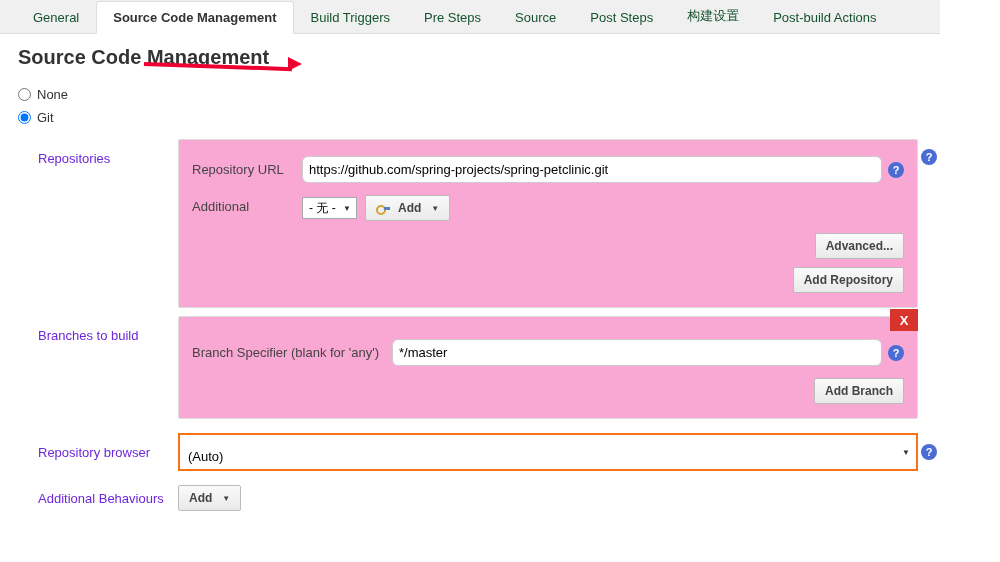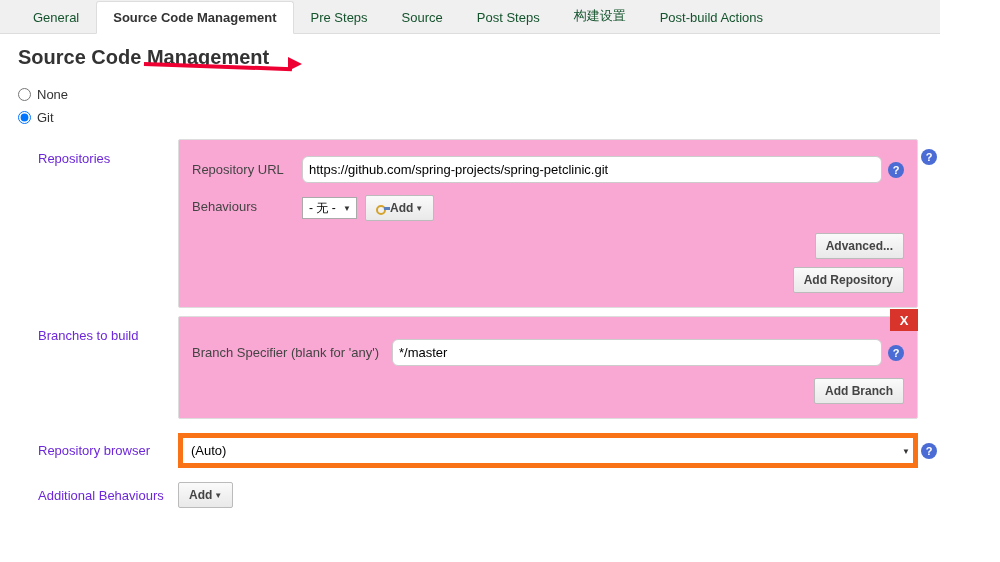--- a/index.html
+++ b/index.html
@@ -29,27 +29,27 @@
 .panel-row { display: flex; align-items: center; margin-bottom: 12px; }
 .panel-label { width: 110px; color: #444; font-size: 13px; }
 .panel-label-wide { width: 200px; color: #444; font-size: 13px; }
 .panel-field { flex: 1; display: flex; align-items: center; gap: 6px; }
 
 .text-input { width: 100%; padding: 5px 6px; border: 1px solid #ccc; border-radius: 6px; font-size: 13px; background: #fff; }
 .select { padding: 3px 20px 3px 6px; border: 1px solid #aaa; background: #fff; font-size: 12px; appearance: none; position: relative; }
 .select-wrap { position: relative; display: inline-block; }
 .select-wrap::after { content: "▼"; font-size: 8px; position: absolute; right: 6px; top: 50%; transform: translateY(-50%); pointer-events: none; color: #333; }
 
-.btn { display: inline-flex; align-items: center; gap: 0; padding: 5px 10px; border: 1px solid #bbb; background: linear-gradient(#fafafa,#e9e9e9); border-radius: 2px; font-size: 12px; color: #444; font-weight: bold; cursor: pointer; }
+.btn { display: inline-flex; align-items: center; gap: 8px; padding: 5px 10px; border: 1px solid #bbb; background: linear-gradient(#fafafa,#e9e9e9); border-radius: 2px; font-size: 12px; color: #444; font-weight: bold; cursor: pointer; }
 .btn .caret { font-size: 8px; margin-left: 2px; }
 
 .panel-actions { display: flex; flex-direction: column; align-items: flex-end; gap: 8px; }
 
 .full-select-wrap { position: relative; flex: 1; }
-.full-select { width: 100%; padding: 5px 24px 5px 8px; border: 5px solid #f97316; background: #fff; font-size: 13px; appearance: none; }
+.full-select { width: 100%; padding: 14px 24px 5px 8px; border: 2px solid #f97316; background: #fff; font-size: 13px; appearance: none; }
 .full-select-wrap::after { content: "▼"; font-size: 8px; position: absolute; right: 8px; top: 50%; transform: translateY(-50%); pointer-events: none; }
 
 .help-icon { width: 16px; height: 16px; border-radius: 50%; background: #4a6cd4; color: #fff; font-size: 11px; font-weight: bold; display: inline-flex; align-items: center; justify-content: center; cursor: pointer; flex-shrink: 0; }
 
 .del-btn { position: absolute; top: -8px; right: -1px; width: 28px; height: 22px; background: #d9342b; color: #fff; font-weight: bold; display: flex; align-items: center; justify-content: center; cursor: pointer; font-size: 13px; }
 
 .key-icon { width: 14px; height: 10px; position: relative; display: inline-block; }
 .key-icon::before { content: ""; position: absolute; left: 0; top: 2px; width: 6px; height: 6px; border: 2px solid #d4a32e; border-radius: 50%; }
 .key-icon::after { content: ""; position: absolute; left: 8px; top: 4px; width: 6px; height: 3px; background: #5b7fba; }
 
@@ -67,20 +67,21 @@
 .inner-help { margin-left: 6px; }
 </style>
 </head>
 <body>
 
 <div class="container">
 
   <div class="tabs" style="position:relative;">
     <div class="tab">General</div>
     <div class="tab active">Source Code Management</div>
+    <div class="tab">Build Triggers</div>
     <div class="tab">Pre Steps</div>
     <div class="tab">Source</div>
     <div class="tab">Post Steps</div>
     <div class="tab">构建设置</div>
     <div class="tab">Post-build Actions</div>
     <div class="arrow arrow1">
       <div class="arrow-line"></div>
         <div class="arrow-head"></div>
     </div>
   </div>
@@ -110,21 +111,21 @@
       <div class="cfg-panel">
         <div class="repo-panel">
           <div class="panel-row">
             <div class="panel-label">Repository URL</div>
             <div class="panel-field">
               <input class="text-input" value="https://github.com/spring-projects/spring-petclinic.git" style="">
             </div>
             <span class="help-icon inner-help">?</span>
           </div>
           <div class="panel-row" style="align-items:flex-start;">
-            <div class="panel-label" style="padding-top:4px;">Behaviours</div>
+            <div class="panel-label" style="padding-top:4px;">Additional</div>
             <div class="panel-field" style="gap:8px;">
               <span class="select-wrap">
                 <select class="select">
                   <option>- 无 -</option>
                 </select>
               </span>
               <button class="btn">
                 <span class="key-icon"></span>
                 <span>Add</span>
                 <span class="caret">▼</span>

